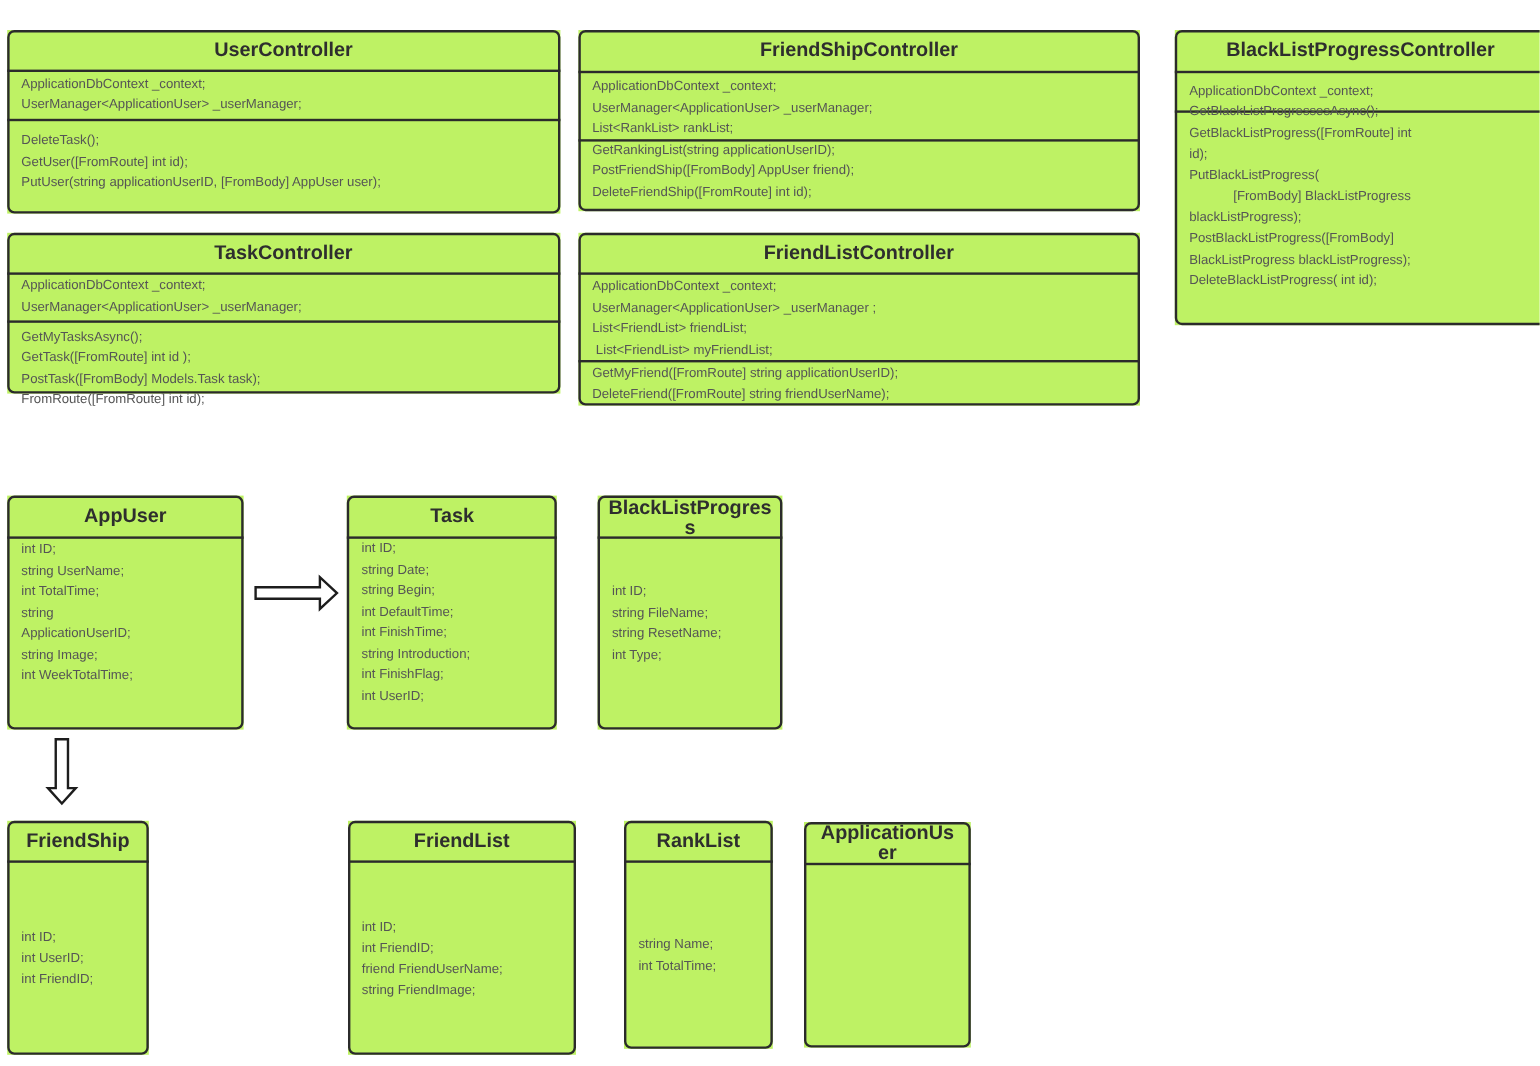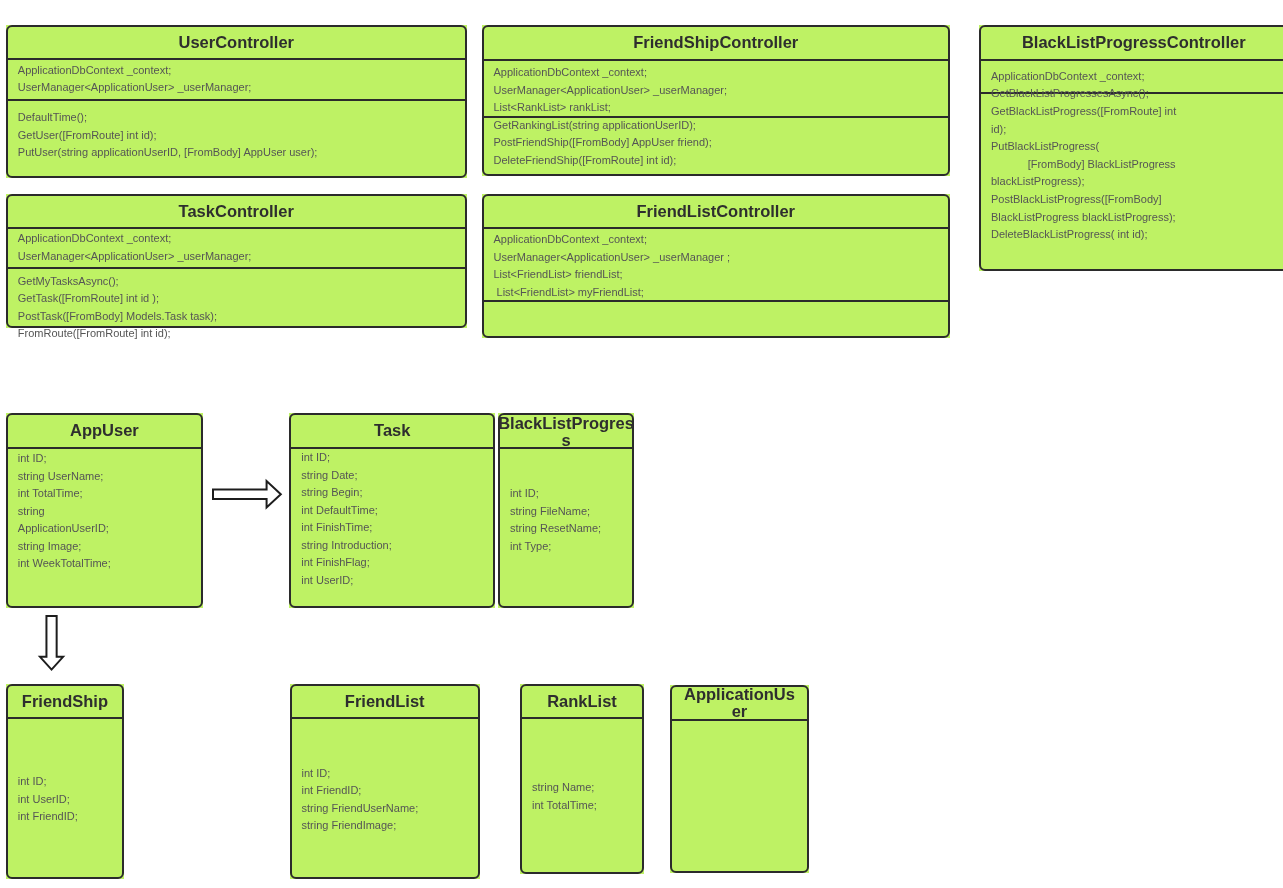--- a/index.html
+++ b/index.html
@@ -24,21 +24,21 @@
 </head>
 <body>
 
 <div id="root">
   <div class="cls" style="left:5.8px;top:25px;width:460.9px;height:153px">
     <div class="frame"></div>
     <div class="title" style="top:9.2px">UserController</div>
     <div class="hr" style="top:33.4px"></div>
     <div class="hr" style="top:73.5px"></div>
     <div class="sec" style="top:36.8px;left:12px"><div>ApplicationDbContext _context;</div><div>UserManager&lt;ApplicationUser&gt; _userManager;</div></div>
-    <div class="sec" style="top:84.4px;left:12px"><div>DefaultTime();</div><div>GetUser([FromRoute] int id);</div><div>PutUser(string applicationUserID, [FromBody] AppUser user);</div></div>
+    <div class="sec" style="top:84.4px;left:12px"><div>DeleteTask();</div><div>GetUser([FromRoute] int id);</div><div>PutUser(string applicationUserID, [FromBody] AppUser user);</div></div>
   </div>
   <div class="cls" style="left:481.5px;top:25px;width:468.5px;height:151px">
     <div class="frame"></div>
     <div class="title" style="top:9.4px">FriendShipController</div>
     <div class="hr" style="top:33.5px"></div>
     <div class="hr" style="top:90.8px"></div>
     <div class="sec" style="top:39px;left:12px"><div>ApplicationDbContext _context;</div><div>UserManager&lt;ApplicationUser&gt; _userManager;</div><div>List&lt;RankList&gt; rankList;</div></div>
     <div class="sec" style="top:91.8px;left:12px"><div>GetRankingList(string applicationUserID);</div><div>PostFriendShip([FromBody] AppUser friend);</div><div>DeleteFriendShip([FromRoute] int id);</div></div>
   </div>
   <div class="cls" style="left:979px;top:25px;width:309.5px;height:246.3px">
@@ -56,51 +56,52 @@
     <div class="hr" style="top:73.4px"></div>
     <div class="sec" style="top:36.8px;left:12px"><div>ApplicationDbContext _context;</div><div>UserManager&lt;ApplicationUser&gt; _userManager;</div></div>
     <div class="sec" style="top:79.1px;left:12px"><div>GetMyTasksAsync();</div><div>GetTask([FromRoute] int id );</div><div>PostTask([FromBody] Models.Task task);</div><div>FromRoute([FromRoute] int id);</div></div>
   </div>
   <div class="cls" style="left:481.5px;top:193.6px;width:468.5px;height:144px">
     <div class="frame"></div>
     <div class="title" style="top:9.2px">FriendListController</div>
     <div class="hr" style="top:33.4px"></div>
     <div class="hr" style="top:106.4px"></div>
     <div class="sec" style="top:37.5px;left:12px"><div>ApplicationDbContext _context;</div><div>UserManager&lt;ApplicationUser&gt; _userManager ;</div><div>List&lt;FriendList&gt; friendList;</div><div> List&lt;FriendList&gt; myFriendList;</div></div>
+    <div class="sec" style="top:109.5px;left:12px"><div>GetMyFriend([FromRoute] string applicationUserID);</div><div>DeleteFriend([FromRoute] string friendUserName);</div></div>
   </div>
   <div class="cls" style="left:5.8px;top:413.2px;width:197.2px;height:195.1px">
     <div class="frame"></div>
     <div class="title" style="top:9.1px">AppUser</div>
     <div class="hr" style="top:33.5px"></div>
     <div class="sec" style="top:37px;left:12px"><div>int ID;</div><div>string UserName;</div><div>int TotalTime;</div><div>string</div><div>ApplicationUserID;</div><div>string Image;</div><div>int WeekTotalTime;</div></div>
   </div>
-  <div class="cls" style="left:289.3px;top:413.3px;width:206px;height:195px">
+  <div class="cls" style="left:289.3px;top:413.3px;width:175px;height:195px">
     <div class="frame"></div>
     <div class="title" style="top:9.1px">Task</div>
     <div class="hr" style="top:33.3px"></div>
     <div class="sec" style="top:36.2px;left:12px"><div>int ID;</div><div>string Date;</div><div>string Begin;</div><div>int DefaultTime;</div><div>int FinishTime;</div><div>string Introduction;</div><div>int FinishFlag;</div><div>int UserID;</div></div>
   </div>
-  <div class="cls" style="left:498px;top:412.9px;width:136px;height:195.5px">
+  <div class="cls" style="left:498px;top:412.9px;width:154px;height:195.5px">
     <div class="frame"></div>
     <div class="title" style="top:2.4px">BlackListProgres
 s</div>
     <div class="hr" style="top:33.8px"></div>
     <div class="sec" style="top:72.4px;left:12px"><div>int ID;</div><div>string FileName;</div><div>string ResetName;</div><div>int Type;</div></div>
   </div>
   <div class="cls" style="left:5.8px;top:684px;width:118.2px;height:194.7px">
     <div class="frame"></div>
     <div class="title" style="top:9.2px">FriendShip</div>
     <div class="hr" style="top:33.4px"></div>
     <div class="sec" style="top:89.4px;left:12px"><div>int ID;</div><div>int UserID;</div><div>int FriendID;</div></div>
   </div>
   <div class="cls" style="left:289.5px;top:684px;width:190.5px;height:194.7px">
     <div class="frame"></div>
     <div class="title" style="top:9.2px">FriendList</div>
     <div class="hr" style="top:33.3px"></div>
-    <div class="sec" style="top:80.7px;left:12px"><div>int ID;</div><div>int FriendID;</div><div>string FriendUserName;</div><div>string FriendImage;</div></div>
+    <div class="sec" style="top:80.7px;left:12px"><div>int ID;</div><div>int FriendID;</div><div>friend FriendUserName;</div><div>string FriendImage;</div></div>
   </div>
   <div class="cls" style="left:520px;top:684px;width:124px;height:190.3px">
     <div class="frame"></div>
     <div class="title" style="top:9.2px">RankList</div>
     <div class="hr" style="top:33.3px"></div>
     <div class="sec" style="top:95.3px;left:12px"><div>string Name;</div><div>int TotalTime;</div></div>
   </div>
   <div class="cls" style="left:670px;top:685px;width:139px;height:188.3px">
     <div class="frame"></div>
     <div class="title" style="top:1.4px">ApplicationUs

